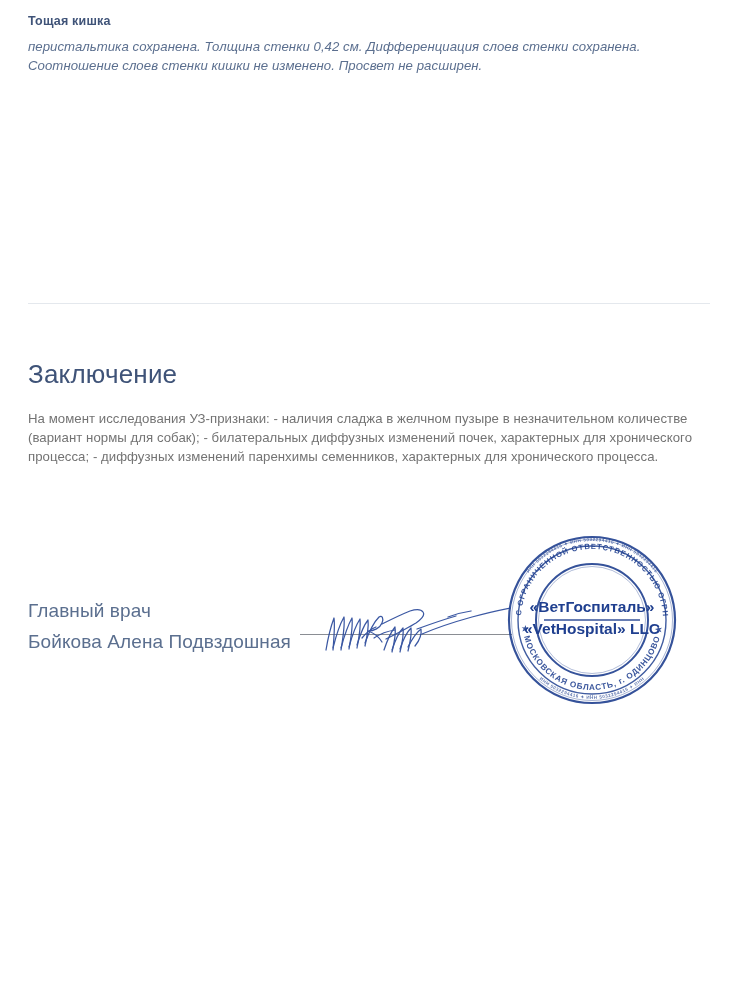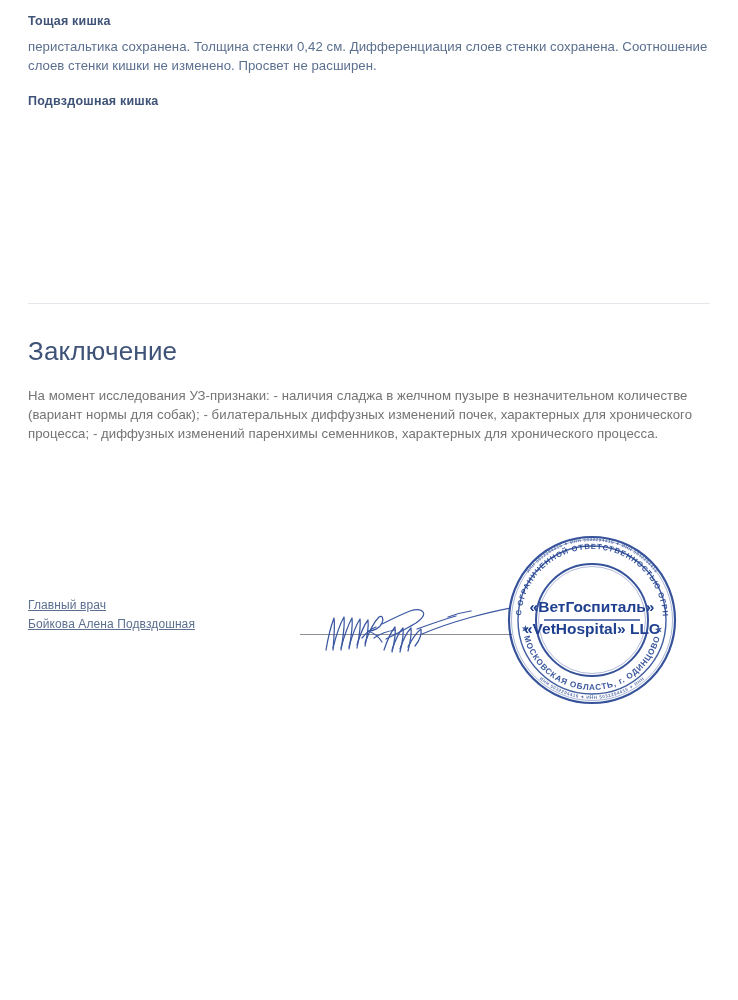--- a/index.html
+++ b/index.html
@@ -41,41 +41,42 @@
     margin: 0 0 9px 0;
     line-height: 1.2;
   }
 
   .section-body {
     font-size: 13.2px;
     color: #5b6f8f;
     line-height: 1.42;
     margin: 0;
     letter-spacing: 0.05px;
+    font-style: italic;
   }
 
   .sec-1 { margin-bottom: 19px; }
   .sec-2 { margin-bottom: 19px; }
   .sec-3 { margin-bottom: 0; }
 
   
   .divider {
     position: absolute;
     left: 28px;
     top: 303px;
     width: 682px;
     height: 1px;
     background: #e4e8ed;
   }
 
   
   .conclusion-block {
     position: absolute;
     left: 28px;
-    top: 337px;
+    top: 360px;
     width: 684px;
   }
 
   .conclusion-title {
     font-size: 26px;
     font-weight: 400;
     color: #3f5378;
     margin: 0 0 20px 0;
     line-height: 1.1;
     letter-spacing: 0.2px;
@@ -100,26 +101,25 @@
 
   .signer {
     position: absolute;
     left: 0;
     top: 0;
     width: 260px;
   }
 
   .signer-role,
   .signer-name {
-    font-size: 12px;
+    font-size: 19px;
     color: #5b6f8f;
     line-height: 1.62;
     letter-spacing: 0.1px;
     white-space: nowrap;
-    text-decoration: underline;
   }
 
   .sign-line {
     position: absolute;
     left: 272px;
     top: 38px;
     width: 212px;
     height: 1px;
     background: #8a8d93;
   }
@@ -149,21 +149,20 @@
 <div class="page">
 
   <div class="content">
 
     <div class="section sec-1">
       <h3 class="section-title">Тощая кишка</h3>
       <p class="section-body">перистальтика сохранена. Толщина стенки 0,42 см. Дифференциация слоев стенки сохранена. Соотношение слоев стенки кишки не изменено. Просвет не расширен.</p>
     </div>
 
     <div class="section sec-2">
-      <h3 class="section-title">Подвздошная кишка</h3>
     </div>
 
 
   </div>
 
   <div class="divider"></div>
 
   <div class="conclusion-block">
     <h2 class="conclusion-title">Заключение</h2>
     <p class="conclusion-body">На момент исследования УЗ-признаки: - наличия сладжа в желчном пузыре в незначительном количестве (вариант нормы для собак); - билатеральных диффузных изменений почек, характерных для хронического процесса; - диффузных изменений паренхимы семенников, характерных для хронического процесса.</p>

